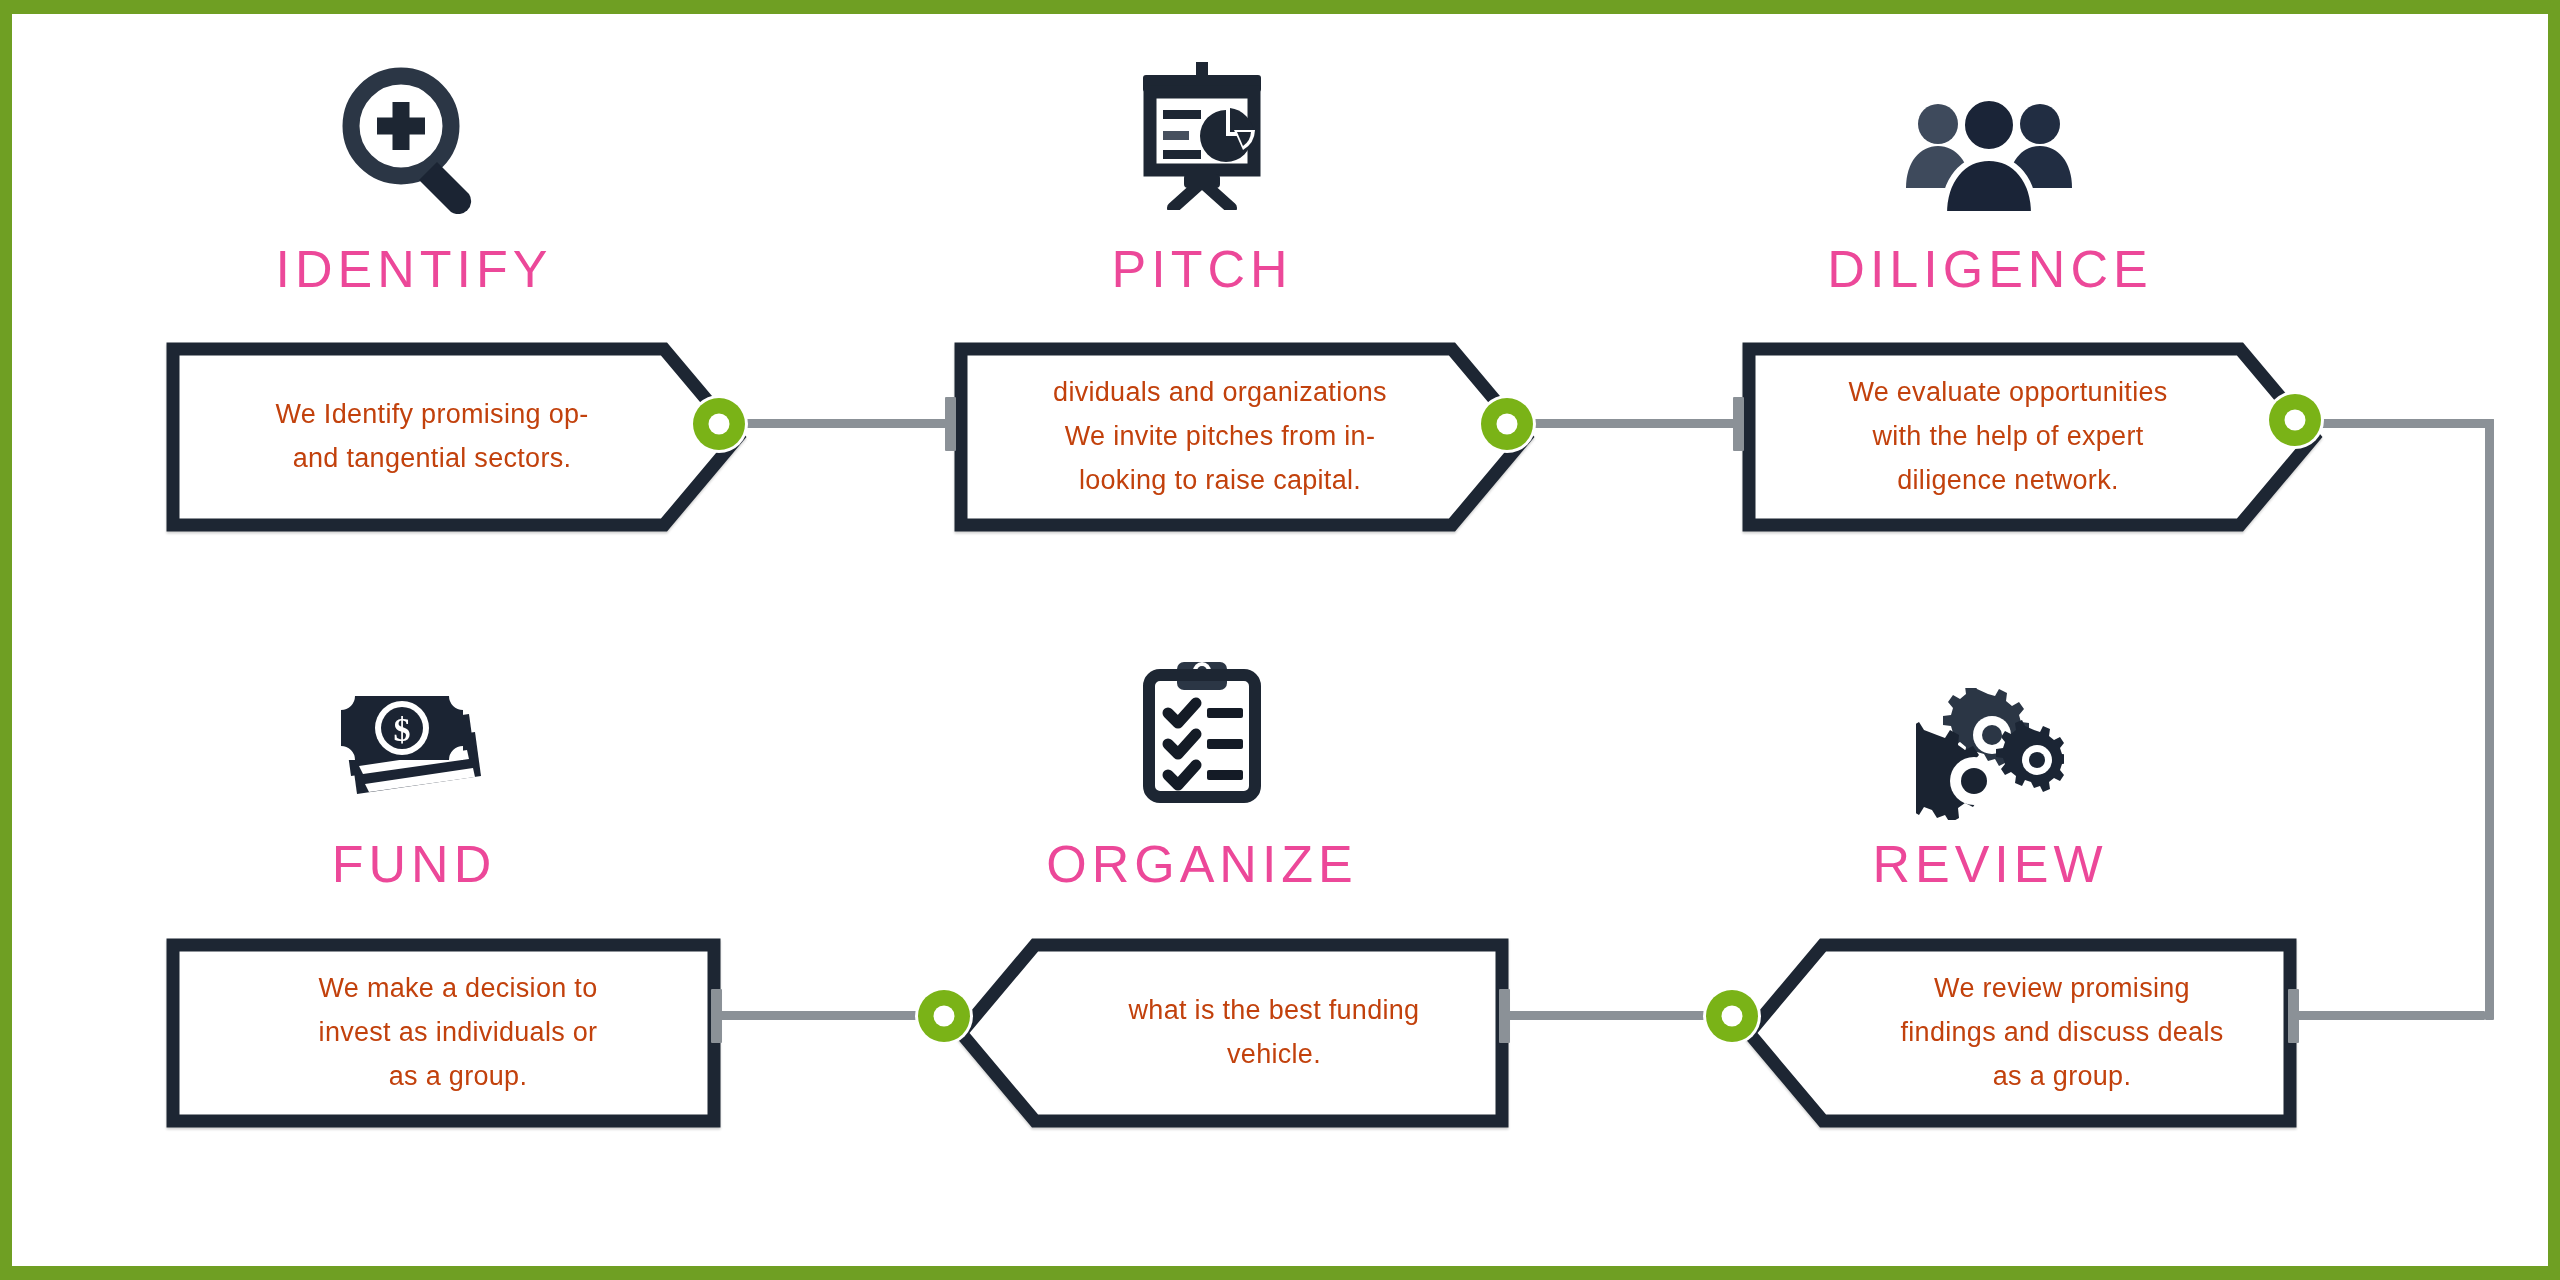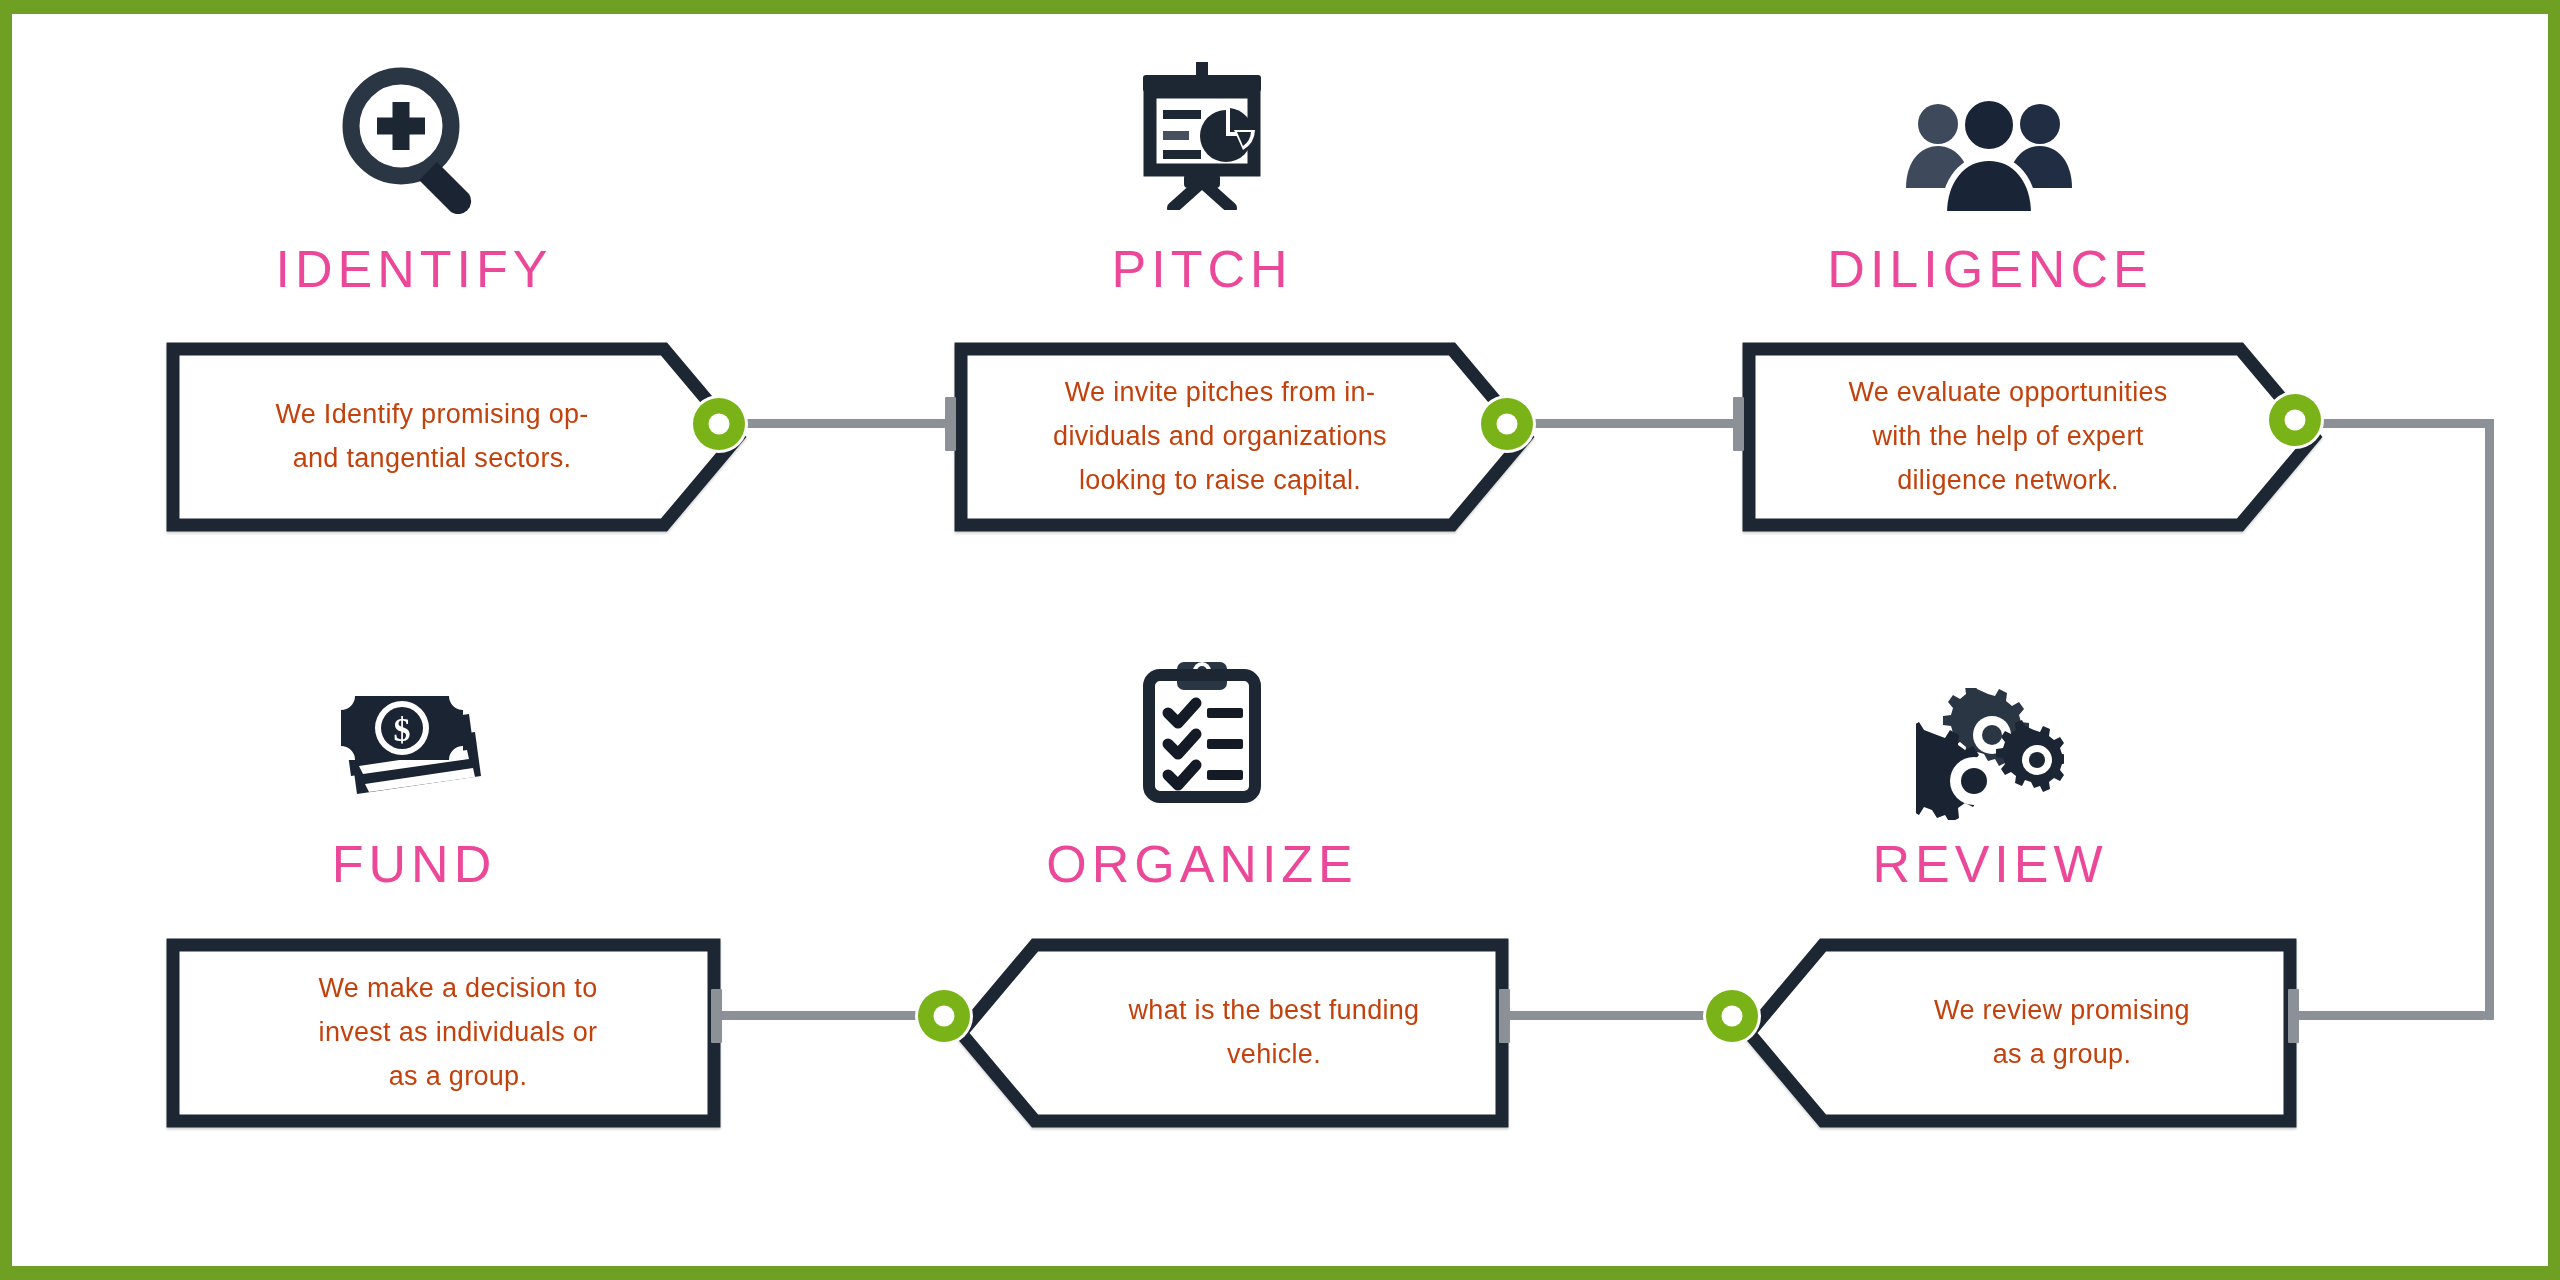--- a/index.html
+++ b/index.html
@@ -165,22 +165,22 @@
       </svg>
     </div>
     <div class="heading" style="top:185px;">PITCH</div>
     <div class="tagbox point-right" style="left:132px; top:288px;">
       <div class="shape">
         <svg viewBox="0 0 586 190" preserveAspectRatio="none">
           <path d="M7 7 H498 L572 95 L498 183 H7 Z" fill="#ffffff" stroke="#1d2633" stroke-width="13" stroke-linejoin="miter"></path>
         </svg>
       </div>
       <div class="txt">
+        <span>dividuals and organizations</span>
         <span>We invite pitches from in-</span>
-        <span>dividuals and organizations</span>
         <span>looking to raise capital.</span>
       </div>
     </div>
   </div>
 
   <div class="step" style="left:1598px; top:40px;">
     <div class="icon-wrap" style="top:14px;">
       <svg width="172" height="136" viewBox="0 0 172 136" aria-hidden="true">
         <path d="M34 22 a20 20 0 1 1 0 40 a20 20 0 1 1 0 -40 Z" fill="#3e4a5c"></path>
         <path d="M2 106 c0 -26 14 -42 32 -42 s32 16 32 42 z" fill="#3e4a5c"></path>
@@ -285,20 +285,21 @@
     </div>
     <div class="heading" style="top:180px;">REVIEW</div>
     <div class="tagbox point-left" style="left:132px; top:284px;">
       <div class="shape">
         <svg viewBox="0 0 586 190" preserveAspectRatio="none">
           <path d="M81 7 H548 V183 H81 L7 95 Z" fill="#ffffff" stroke="#1d2633" stroke-width="13" stroke-linejoin="miter"></path>
         </svg>
       </div>
       <div class="txt">
         <span>We review promising</span>
+        <span>findings and discuss deals</span>
         <span>as a group.</span>
       </div>
     </div>
   </div>
 
   <div class="conn">
     <div class="conn-line" style="left:706px; top:405px; width:238px;"></div>
     <div class="conn-cap" style="left:933px; top:383px;"></div>
     <div class="node" style="left:681px; top:384px;"></div>
   </div>

